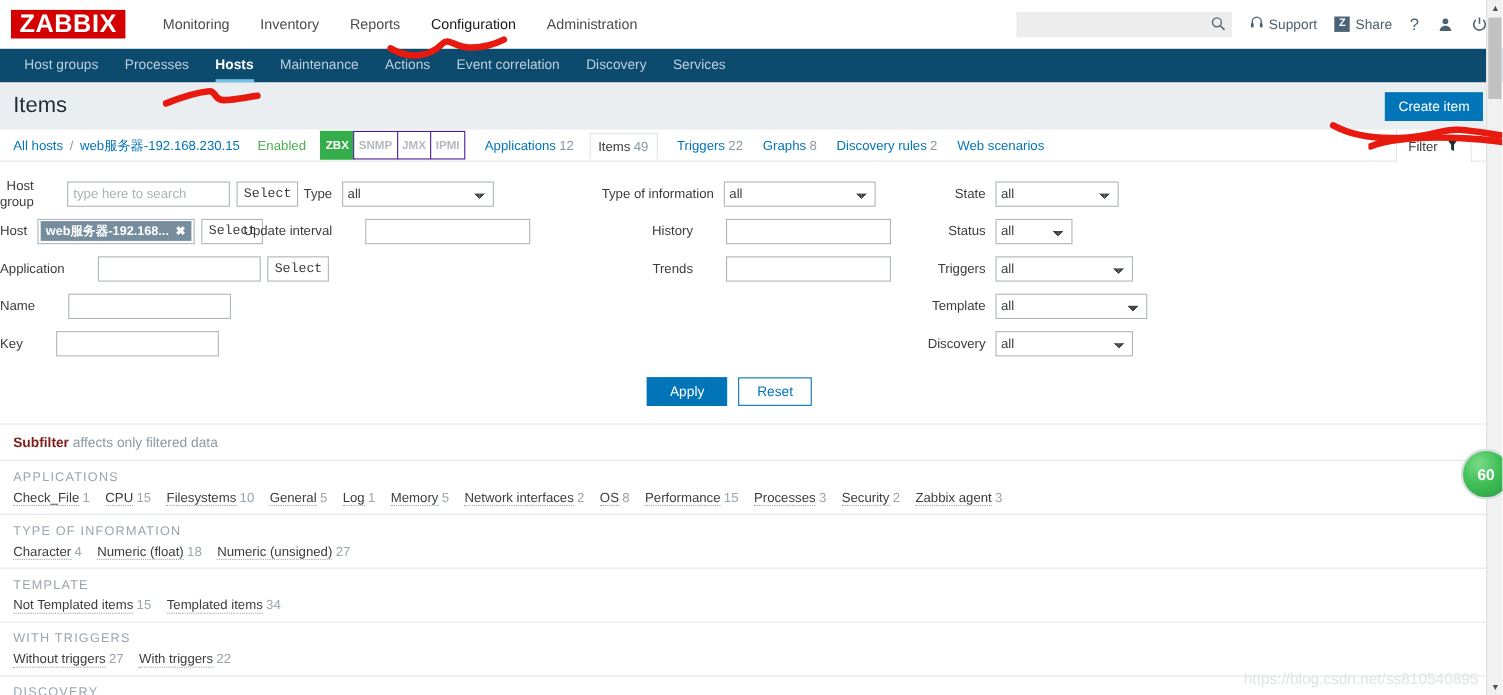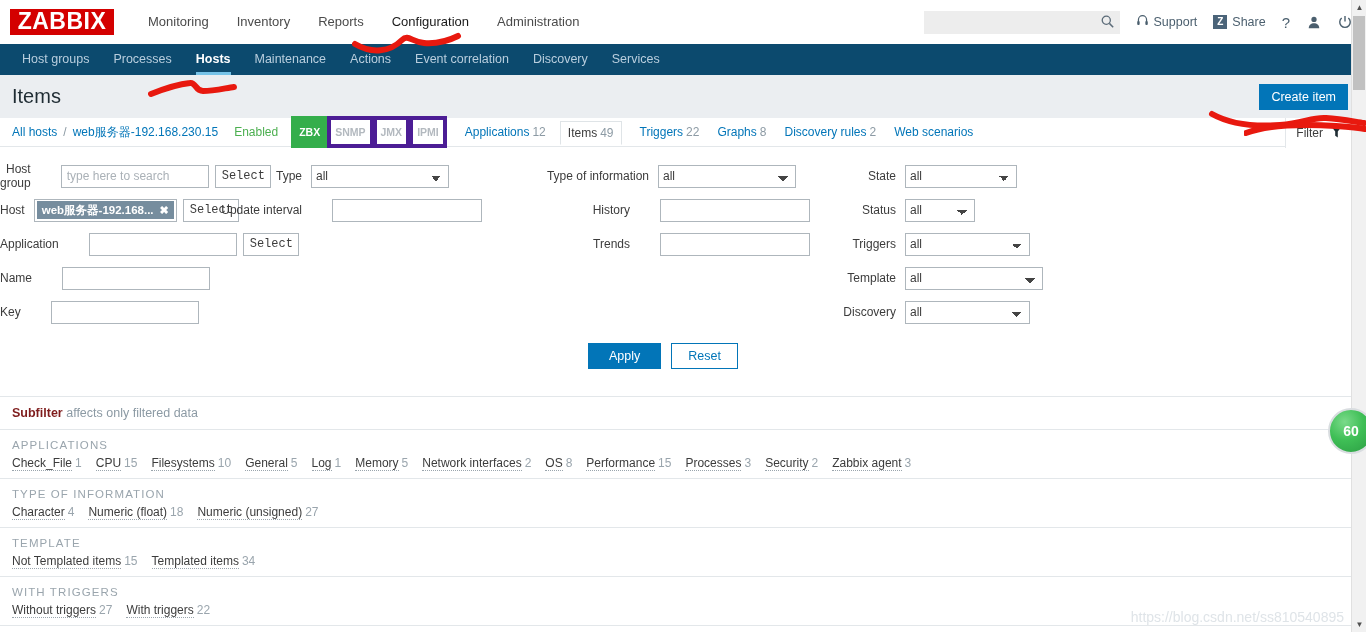--- a/index.html
+++ b/index.html
@@ -133,44 +133,44 @@
     border-bottom: 1px solid #e3e7ea;
   }
   .crumb-link { color: #0275b8; font-size: 12px; cursor: pointer; white-space: nowrap;}
   .crumb-sep { color: #8c9aa4; margin: 0 6px; font-size: 12px;}
   .crumb-host { color: #0275b8; font-size: 12px; cursor: pointer; white-space: nowrap;}
   .crumb-enabled { color: #4caf50; font-size: 12px; margin-left: 16px; }
   .ifgroup { display: flex; margin-left: 14px; }
   .ifbadge {
     font-size: 10.5px; font-weight: bold;
     padding: 6px 4px; line-height: 12px;
-    border: 4px solid #4c1d95;
+    border: 1px solid #4c1d95;
     color: #b3b9bf; background: #fff;
     margin-left: -1px;
   }
   .ifbadge.on { background: #34ae4b; color: #fff; border-color: #34ae4b; }
   .tablink { color: #0275b8; font-size: 12px; margin-left: 18px; cursor: pointer; white-space: nowrap;}
   .tablink .cnt { color: #8c9aa4; margin-left: 3px; }
   .tablink.sel {
     background: #fff; color: #3c3c3c;
     border: 1px solid #dfe4e7; border-bottom: 1px solid #fff;
     padding: 4px 7px; margin-left: 14px; position: relative; top: 1px;
   }
   .filtertab {
-    position: absolute; right: 12px; top: 0;
+    position: absolute; right: 28px; top: 0;
     height: 30px; display: flex; align-items: center; gap: 7px;
     background: #fff; padding: 0 10px;
     border-left: 1px solid #e3e7ea; border-right: 1px solid #e3e7ea;
     font-size: 12px; color: #3c3c3c; cursor: pointer;
   }
 
   
   .filterpanel {
     background: #ffffff;
-    padding: 12px 0 11px 0;
+    padding: 12px 0 0 0;
     border-bottom: 1px solid #e3e7ea;
   }
   .filtergrid {
     display: grid;
     grid-template-columns: 185px 345px 280px 1fr;
     padding-left: 0px;
   }
   .fcol { padding: 0; }
   .frow { display: flex; align-items: center; height: 34px; }
   .flabel {

